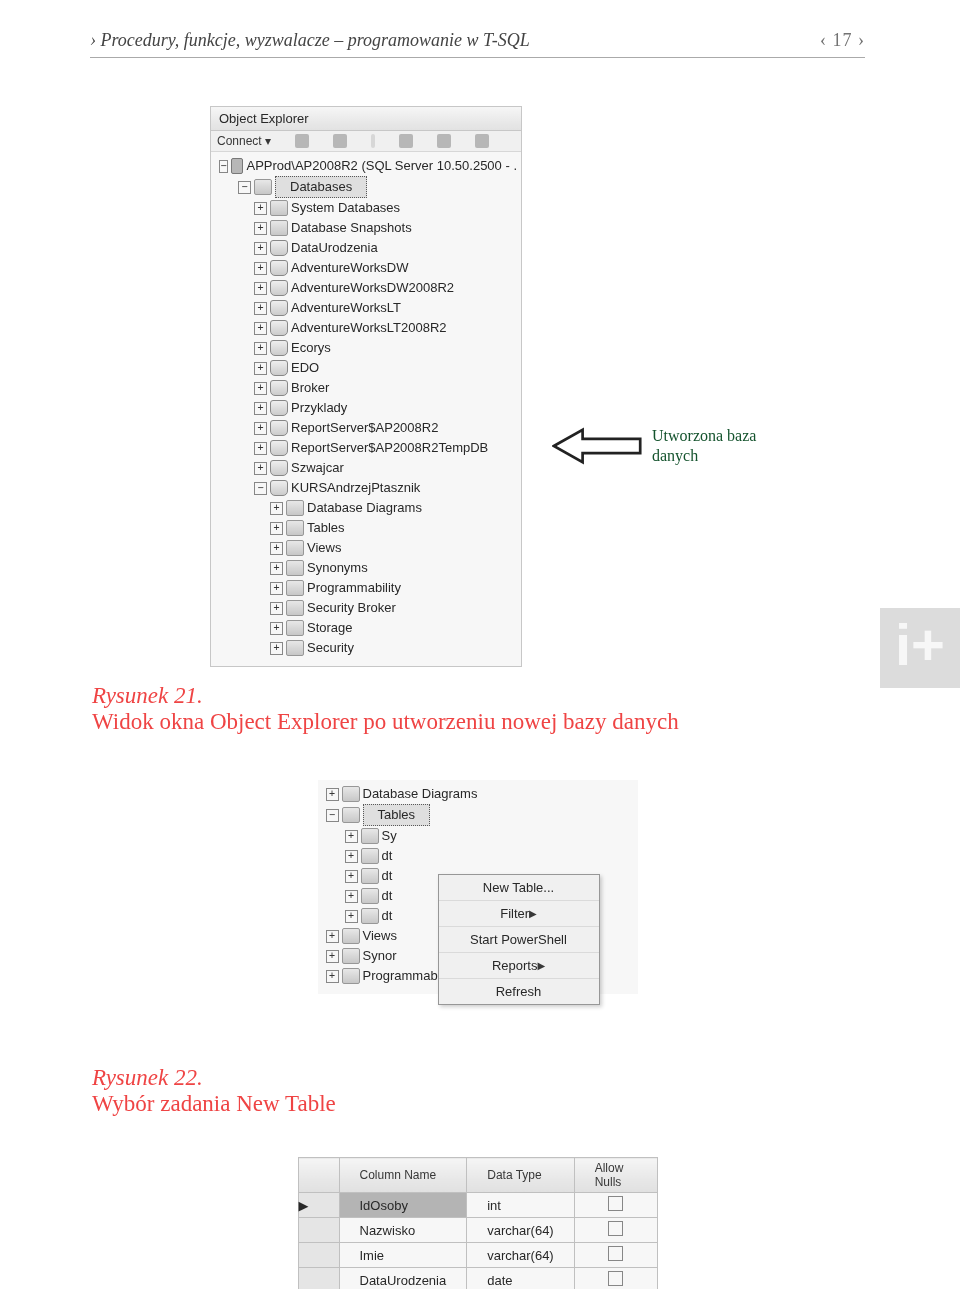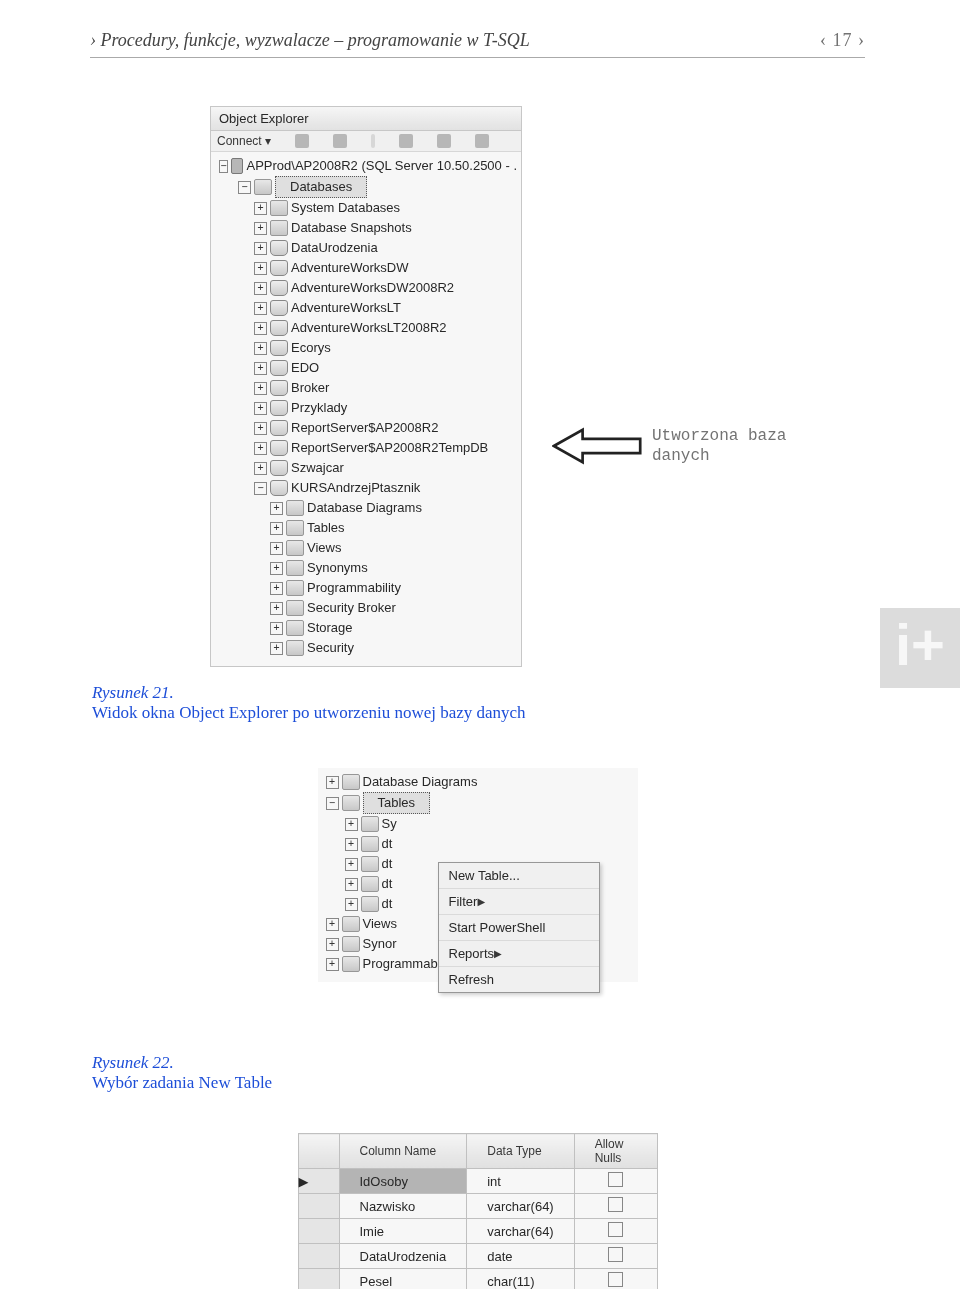--- a/index.html
+++ b/index.html
@@ -32,22 +32,22 @@
     border: none;
     border-top: 1px solid #aaa;
     margin: 6px 0 30px 0;
   }
   .figure-block {
     margin: 0 auto;
     text-align: left;
   }
   .caption {
     font-style: italic;
-    color: #1d4ed8;
-    font-size: 17px;
+    color: #ef4444;
+    font-size: 23px;
     margin: 16px 0 6px 2px;
   }
   .caption .sub {
     font-style: normal;
     display: block;
   }
   .caption-italic {
     font-style: italic;
   }
   .iplus {
@@ -151,23 +151,23 @@
     background: linear-gradient(#f5f5f5,#d0d0d0);
   }
   .node-icon.server {
     background: #bbb;
     border: 1px solid #777;
     border-radius: 2px;
   }
   .indent { display:inline-block; }.i1{width:16px}.i2{width:32px}.i3{width:48px}
 
   .callout {
-    font-family: Liberation Mono, monospace;
+    font-family: Liberation Serif, serif;
     font-size: 16px;
-    color: #737373;
+    color: #14532d;
     margin-top: 320px;
     display: flex;
     align-items: center;
     gap: 10px;
   }
   .arrow-left {
     width: 90px; height: 40px;
     position: relative;
   }
   .arrow-left svg { width:100%; height:100%; }
@@ -186,21 +186,21 @@
     left: 120px;
     top: -120px;
     width: 160px;
     background: #f7f7f7;
     border: 1px solid #999;
     box-shadow: 2px 2px 4px rgba(0,0,0,0.2);
   }
   .contextmenu .menuitem {
     padding: 5px 10px;
     display: flex;
-    justify-content: flex-start;
+    justify-content: center;
     align-items: center;
     border-bottom: 1px solid #e0e0e0;
   }
   .contextmenu .menuitem:last-child { border-bottom:none; }
   .contextmenu .arrow { font-size: 10px; color:#333; }
 
   
   .fig23 {
     margin: -68px auto 0 auto;
     width: 360px;

